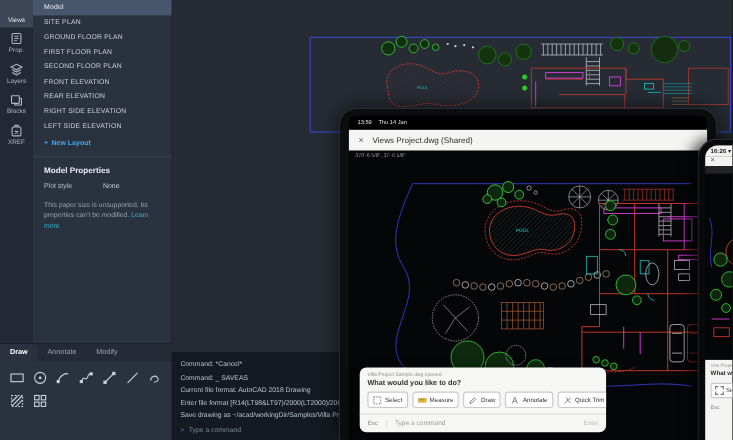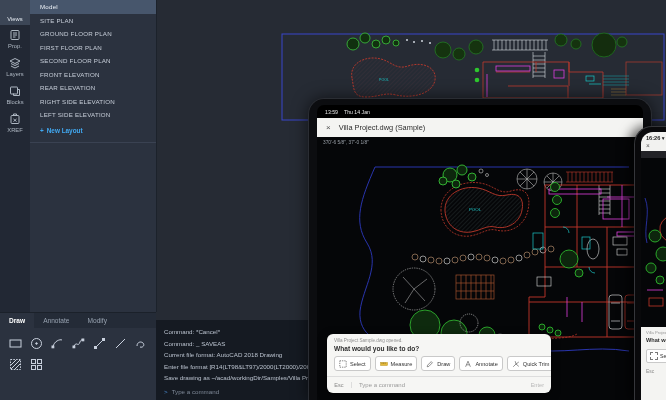--- a/index.html
+++ b/index.html
@@ -233,20 +233,28 @@
         <span>RIGHT SIDE ELEVATION</span>
       </div>
     <div class="lrow">
         <span>LEFT SIDE ELEVATION</span>
       </div>
     <div class="new-layout">
       <span>+</span>
       <span>New Layout</span>
     </div>
     <div class="panel-divider"></div>
+    <div class="props">
+      <div class="props-title">Model Properties</div>
+      <div class="props-row">
+        <span>Plot style</span>
+        <span class="val">None</span>
+      </div>
+      <div class="props-warning"><span>This paper size is unsupported. Its properties can't be modified. </span><span class="learn-more">Learn more</span></div>
+    </div>
   </div>
 
   <div class="draw-panel">
     <div class="tabs">
       <div class="tab active">
           <span>Draw</span>
         </div>
       <div class="tab">
           <span>Annotate</span>
         </div>
@@ -326,21 +334,21 @@
   </div>
 
   <div class="tablet">
     <div class="t-screen">
       <div class="t-status">
         <span>13:59</span>
         <span>Thu 14 Jan</span>
       </div>
       <div class="t-title">
         <span class="close">×</span>
-        <span>Villa Project.dwg (Sample)</span>
+        <span>Views Project.dwg (Shared)</span>
       </div>
       <div class="t-canvas">
         <div class="coords">370'-6 5/8", 37'-0 1/8"</div>
         <svg width="328" height="263" viewBox="0 0 328 263" style="position:absolute;left:0;top:0;">
           <defs>
             <pattern id="ph2" width="3" height="3" patternUnits="userSpaceOnUse" patternTransform="rotate(45)">
               <line x1="0" y1="0" x2="0" y2="3" stroke="#3a4a4a" stroke-width="0.6"></line>
             </pattern>
           </defs>
 

